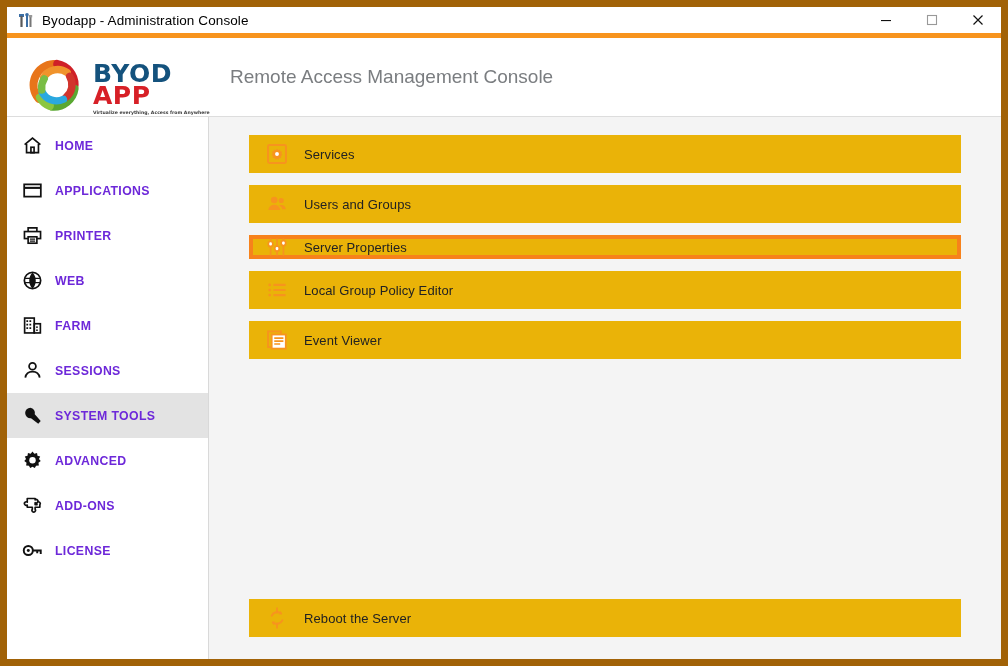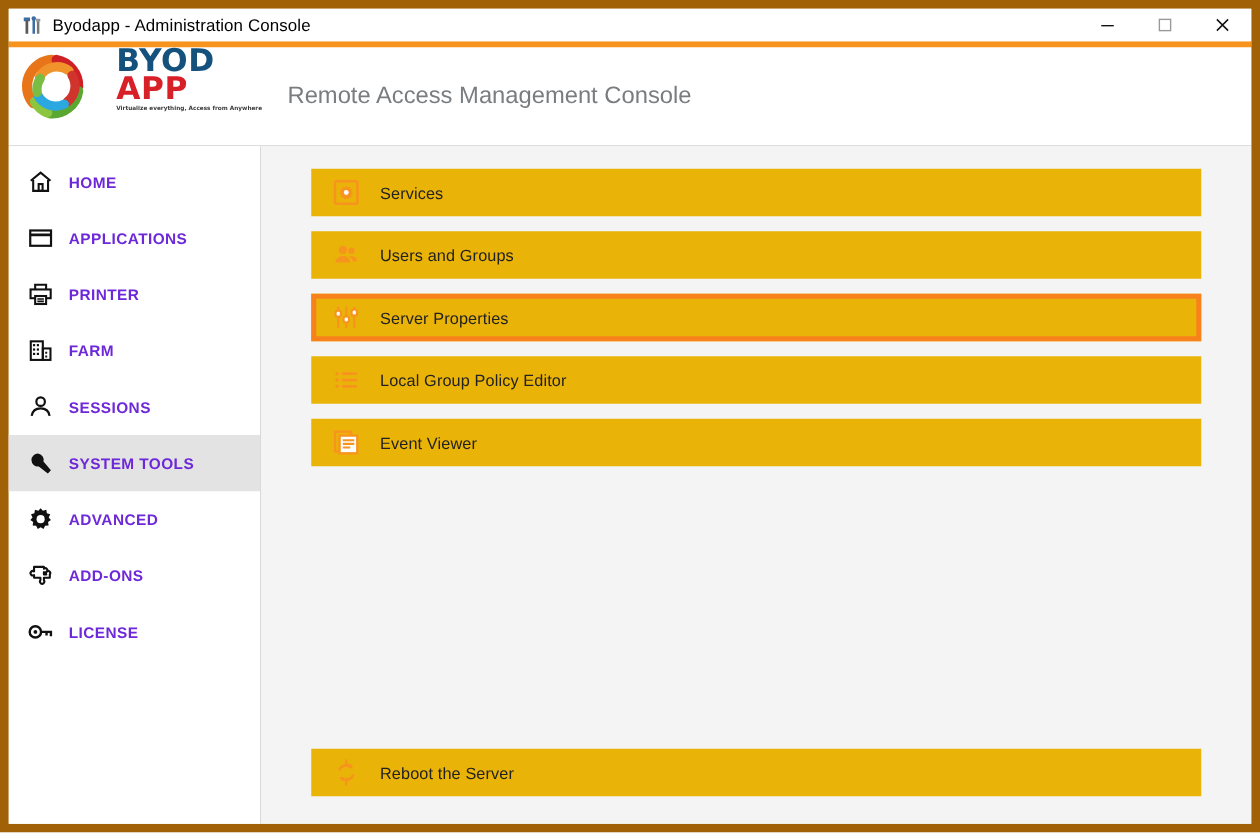--- a/index.html
+++ b/index.html
@@ -66,23 +66,22 @@
     flex: 0 0 78px;
     background: #ffffff;
     display: flex;
     align-items: center;
     position: relative;
   }
   .brand {
     width: 202px;
     height: 78px;
     display: flex;
-    align-items: flex-start;
-    padding-left: 6px;
-    gap: 12px;
+    align-items: flex-end;
+    padding-left: 18px;
   }
   .logo-mark { width: 62px; height: 62px; flex: 0 0 62px; }
   .logo-type {
     margin-left: 6px;
     display: flex;
     flex-direction: column;
     justify-content: center;
   }
   .logo-byod {
     font-size: 25px;
@@ -171,21 +170,21 @@
     background: #eab308;
     display: flex;
     align-items: center;
     padding-left: 11px;
     margin-bottom: 12px;
     cursor: default;
     border: 4px solid transparent;
   }
   .tile.selected {
     border: 4px solid #f7821b;
-    height: 38px;
+    height: 24px;
   }
   .tile-icon {
     width: 26px; height: 26px;
     flex: 0 0 26px;
     display: flex; align-items: center; justify-content: center;
     margin-right: 14px;
   }
   .tile-label {
     font-size: 13px;
     color: #222222;
@@ -289,20 +288,30 @@
           <svg width="21" height="21" viewBox="0 0 24 24" fill="none" stroke="#111" stroke-width="1.9">
             <path d="M7 7.5 V3.2 H17 V7.5"></path>
             <rect x="2.8" y="7.5" width="18.4" height="8"></rect>
             <rect x="7" y="13.5" width="10" height="7.3" fill="#fff"></rect>
             <path d="M9 16.2 H15 M9 18.4 H15" stroke-width="1.5"></path>
           </svg>
         </span>
         <span class="nav-label">PRINTER</span>
       </div>
 
+      <div class="nav-item">
+        <span class="nav-icon">
+          <svg width="21" height="21" viewBox="0 0 24 24">
+            <circle cx="12" cy="12" r="9.3" fill="none" stroke="#111" stroke-width="2"></circle>
+            <path d="M12 3 C7 7 7 17 12 21 C17 17 17 7 12 3Z" fill="#111"></path>
+            <path d="M3.5 9.5 H20.5 M3.5 14.5 H20.5" stroke="#111" stroke-width="1.4"></path>
+          </svg>
+        </span>
+        <span class="nav-label">WEB</span>
+      </div>
 
       <div class="nav-item">
         <span class="nav-icon">
           <svg width="21" height="21" viewBox="0 0 24 24">
             <rect x="3" y="3.5" width="11" height="17" fill="none" stroke="#111" stroke-width="1.9"></rect>
             <rect x="14" y="10" width="7" height="10.5" fill="none" stroke="#111" stroke-width="1.9"></rect>
             <g fill="#111">
               <rect x="5" y="6" width="2" height="2"></rect>
                 <rect x="8.5" y="6" width="2" height="2"></rect>
               <rect x="5" y="10" width="2" height="2"></rect>

